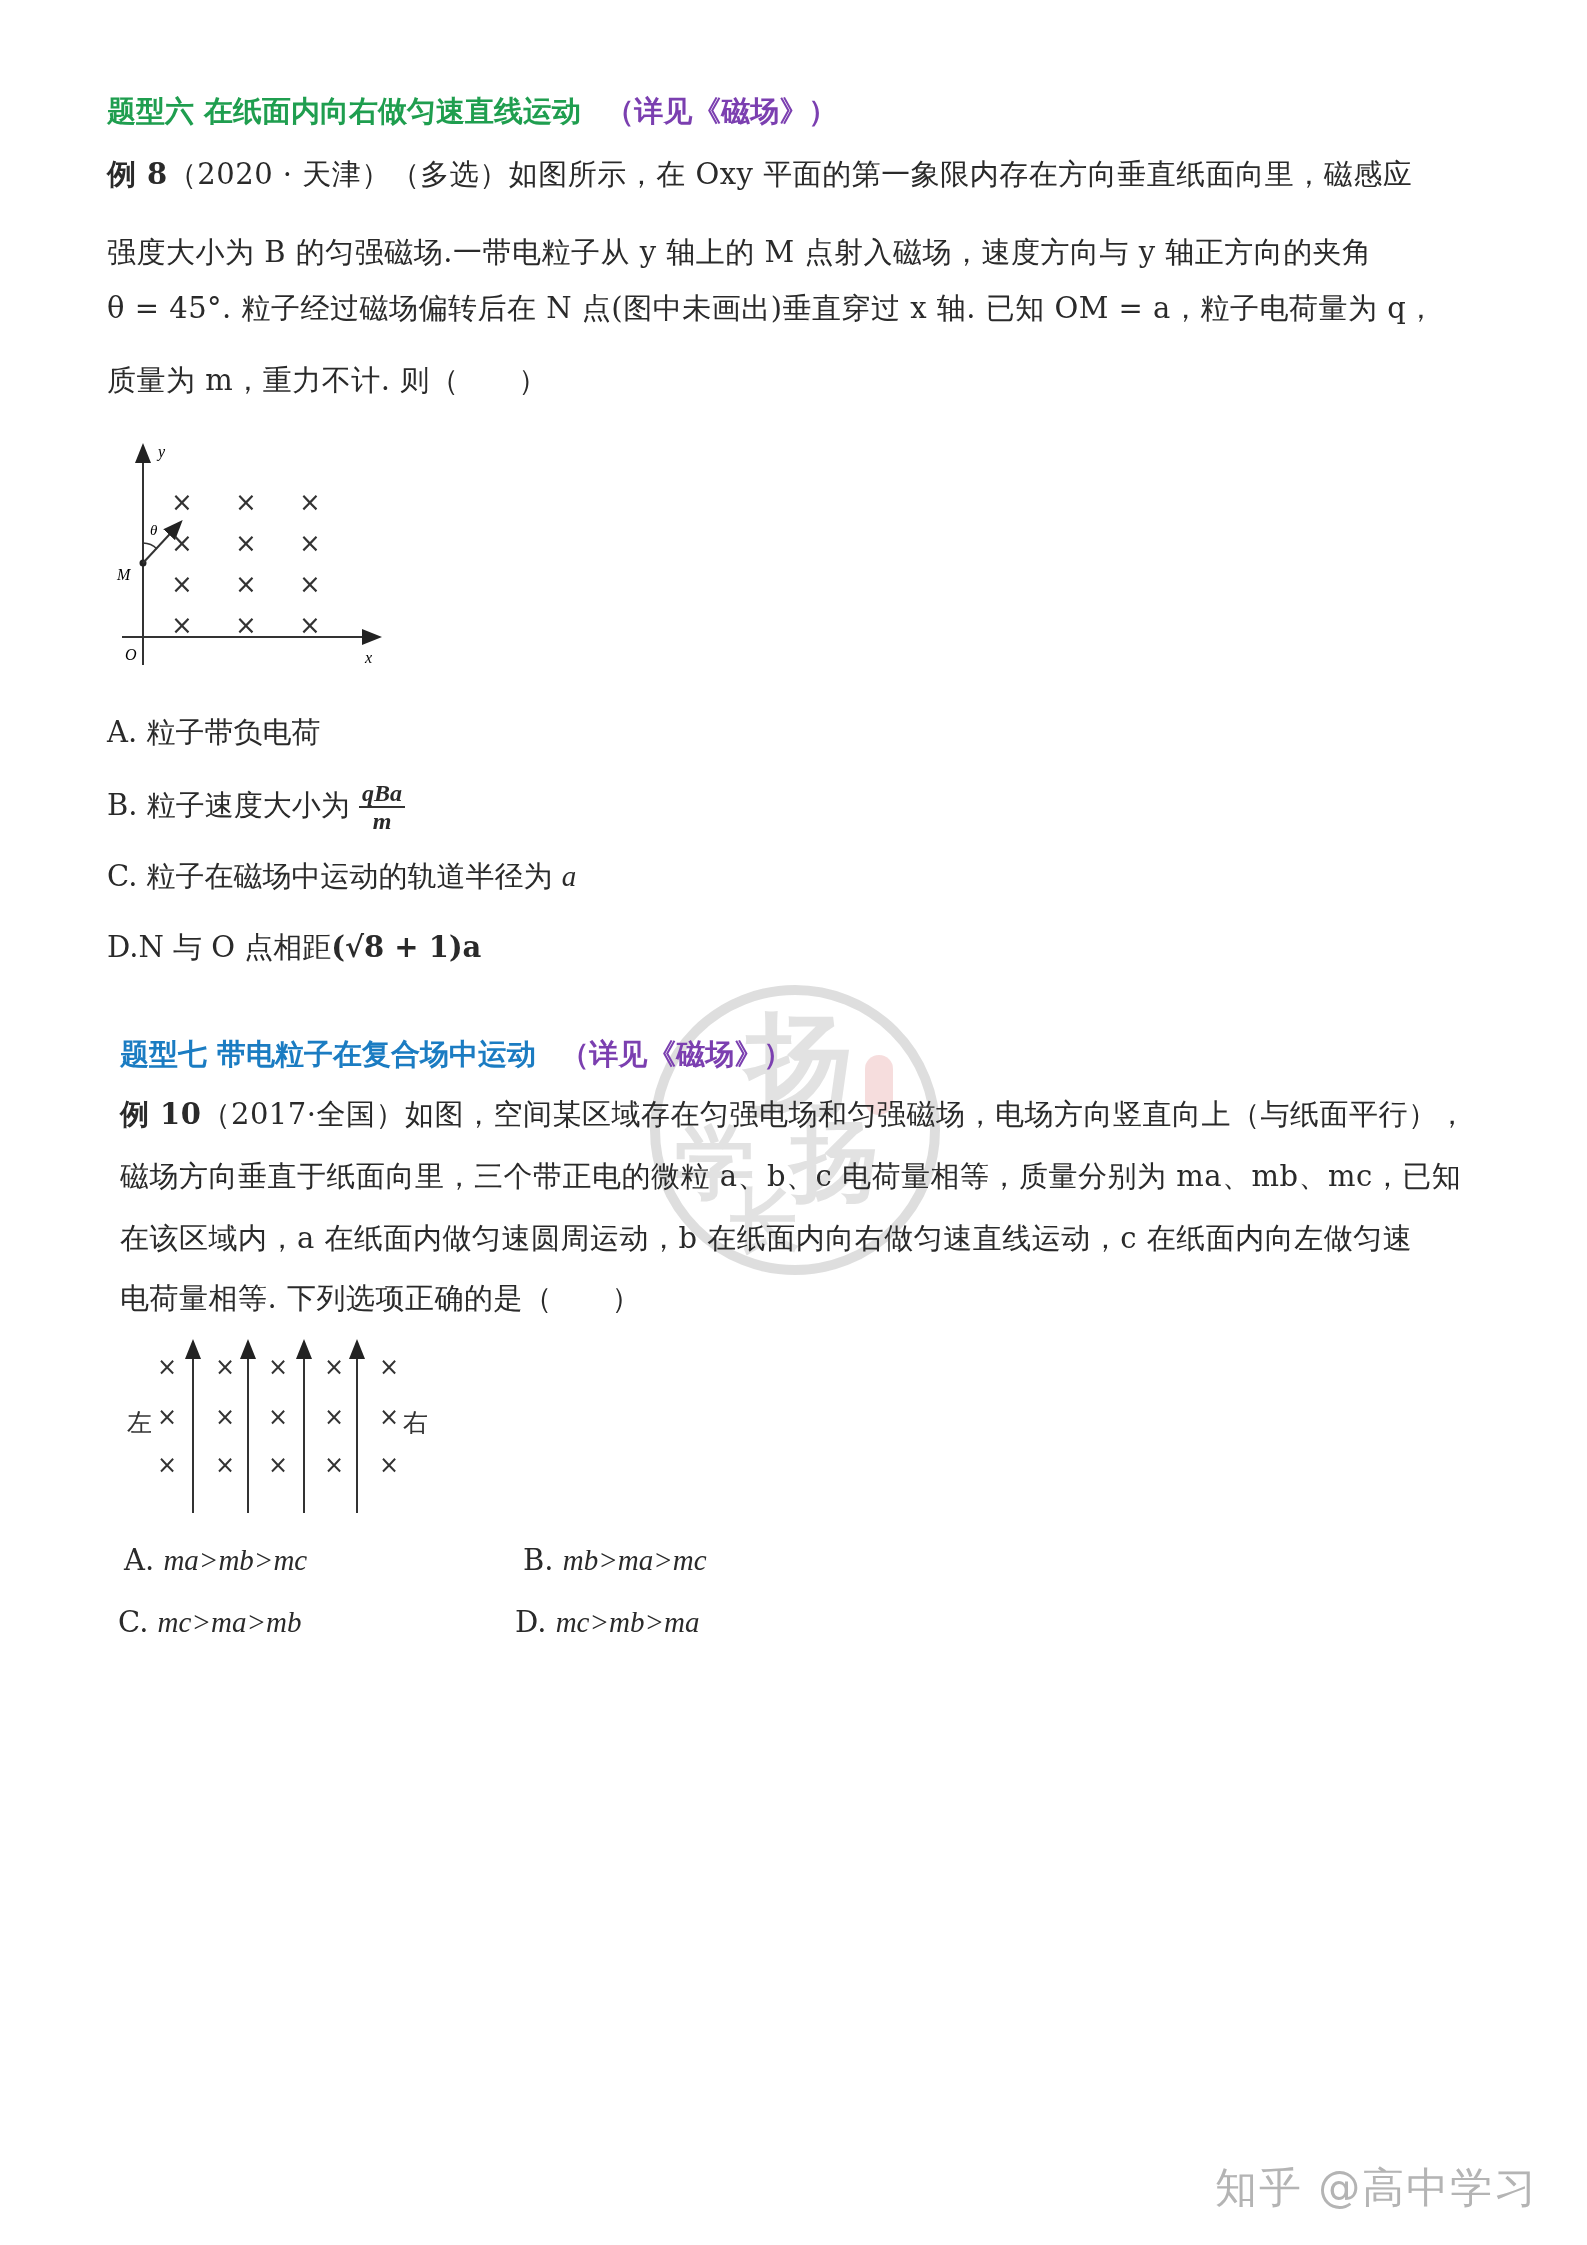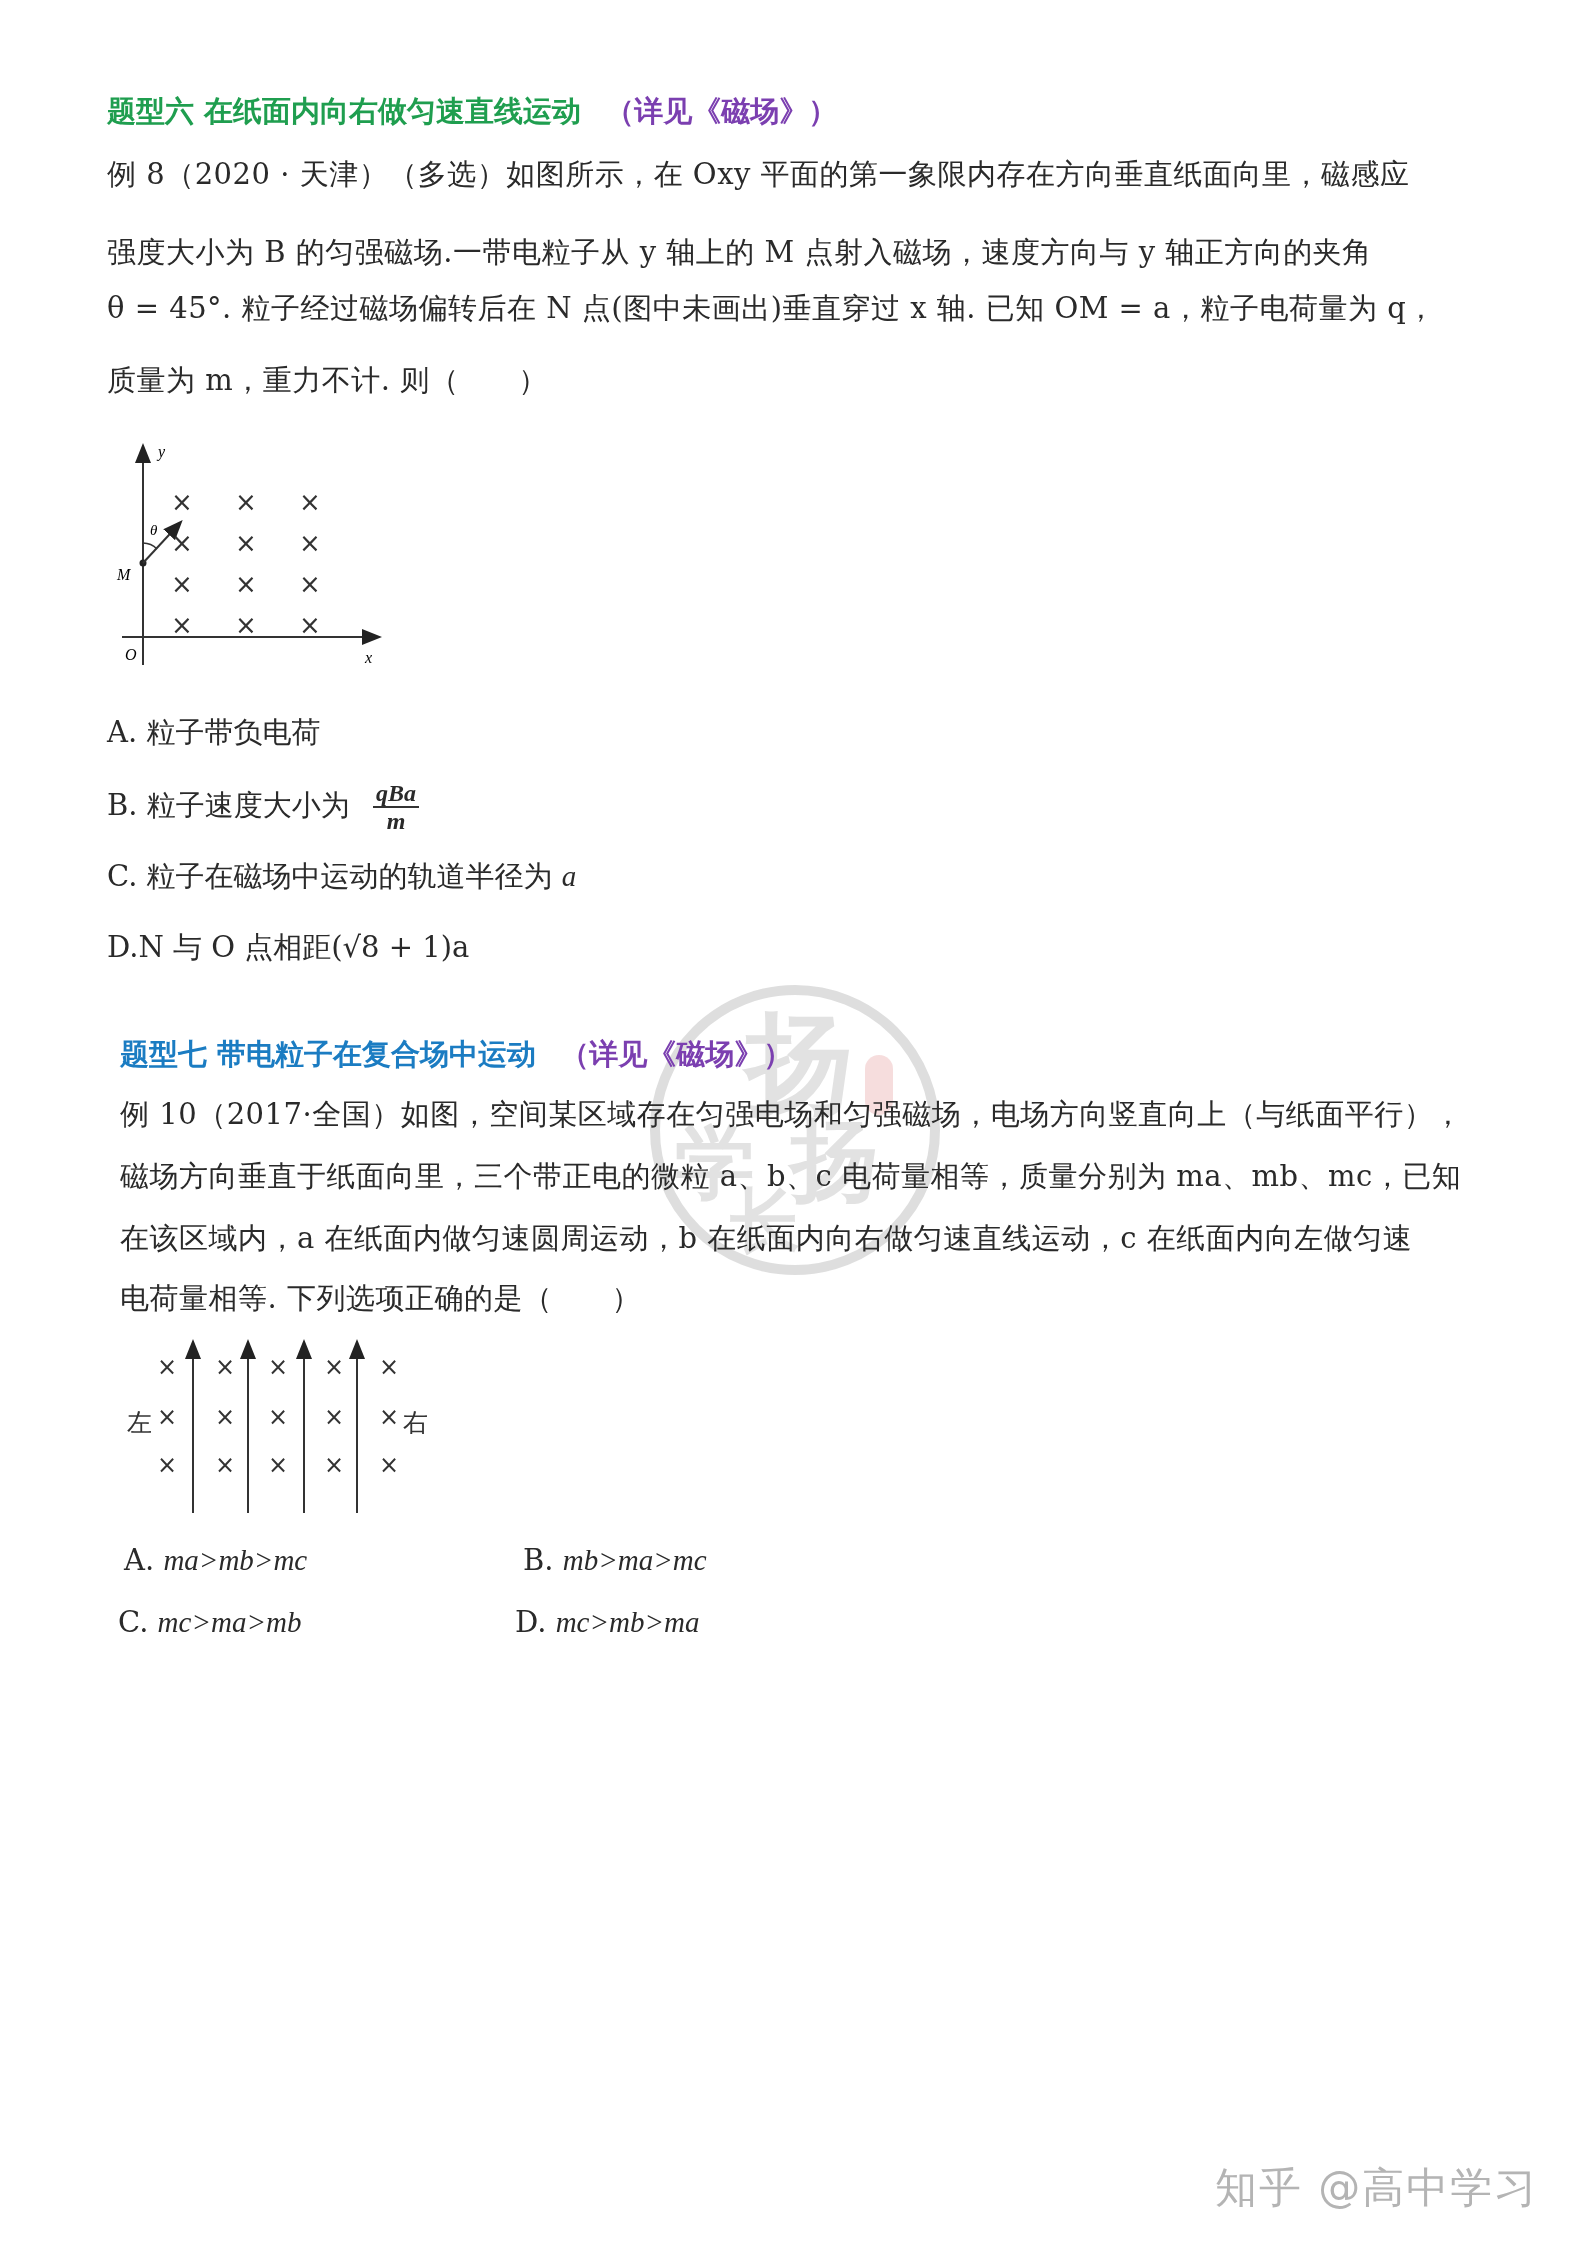--- a/index.html
+++ b/index.html
@@ -5,24 +5,24 @@
   html, body { margin:0; padding:0; background:#ffffff; }
   body { width:1587px; height:2245px; position:relative; overflow:hidden;
          font-family:"DejaVu Serif","Liberation Serif",serif; color:#222; }
   .abs { position:absolute; white-space:nowrap; }
   .heading { font-family:"DejaVu Sans","Liberation Sans",sans-serif; font-weight:bold; font-size:29px; }
   .h-green { color:#1f9e4f; }
   .h-blue { color:#1b7cc2; }
   .h-purple { color:#7b3fb0; }
   .line { font-size:29px; color:#2a2a2a; letter-spacing:0.5px; }
   .line i, .opt i { font-family:"Liberation Serif",serif; font-style:italic; }
-  .b { font-weight:normal;margin-top:40px; }
+  .b { font-weight:bold;margin-top:40px; }
   .opt { font-size:29px; color:#2a2a2a; }
   .frac { display:inline-block; vertical-align:middle; text-align:center; font-family:"Liberation Serif",serif;
-          font-style:italic; font-weight:bold; font-size:24px; line-height:26px; margin-left:14px; }
+          font-style:italic; font-weight:bold; font-size:24px; line-height:26px; }
   .frac .num { display:block; border-bottom:2px solid #333; padding:0 3px; }
   .frac .den { display:block; }
   .stamp { position:absolute; left:650px; top:985px; width:290px; height:290px; border-radius:50%;
            border:10px solid rgba(160,160,160,0.35); box-sizing:border-box; }
   .stamp-char { position:absolute; font-family:"DejaVu Sans",sans-serif; font-weight:bold; color:rgba(150,150,150,0.28); }
   .stamp-seal { position:absolute; left:865px; top:1055px; width:28px; height:60px; border-radius:14px; background:rgba(220,120,120,0.25); }
   .zhihu { position:absolute; left:1215px; top:2160px; font-family:"DejaVu Sans",sans-serif; font-size:42px; color:#b4b4b4; letter-spacing:2px; }
 </style>
 </head>
 <body>

